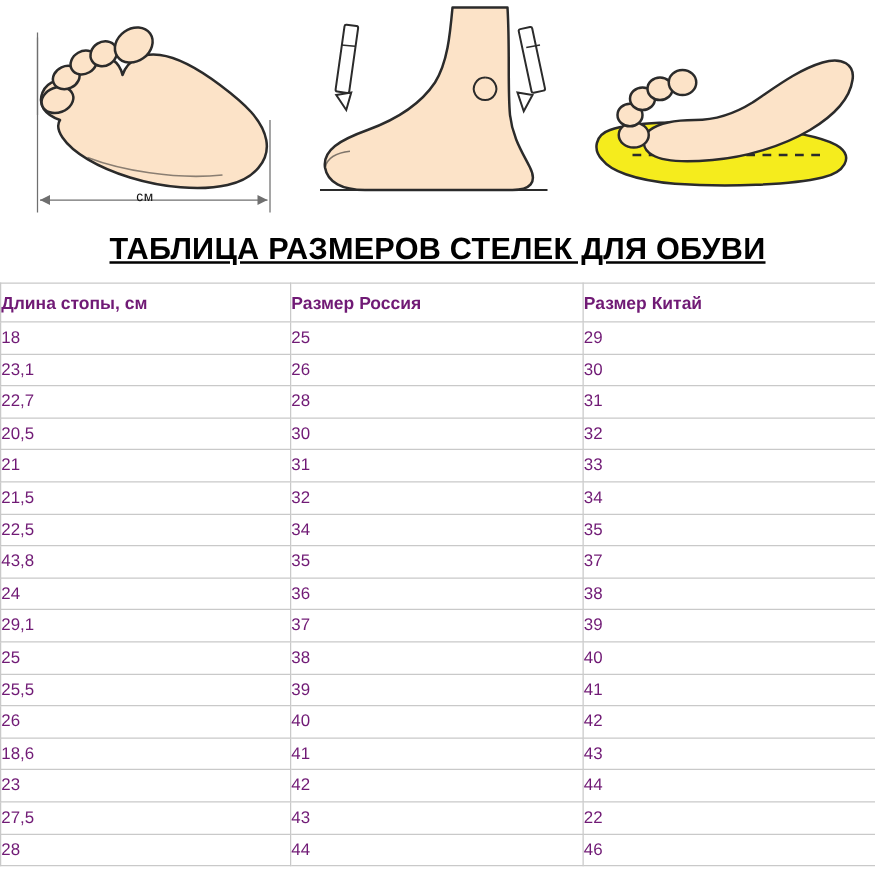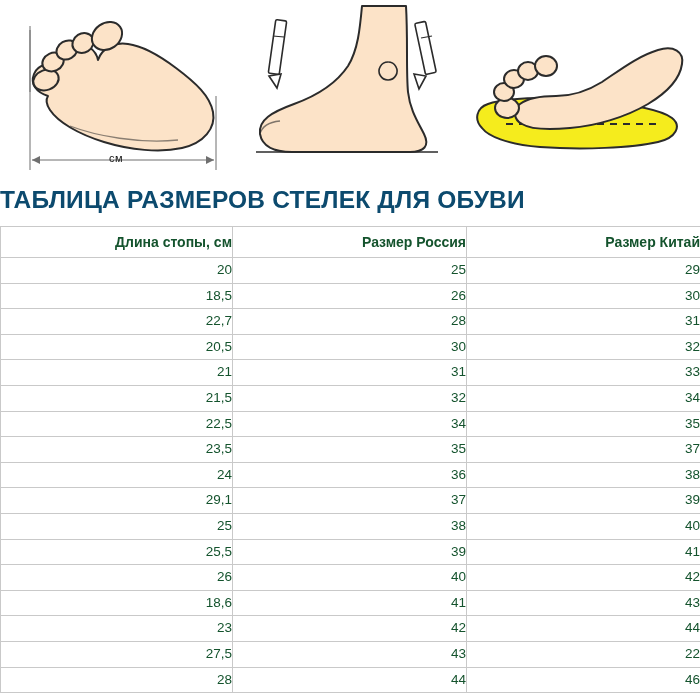--- a/index.html
+++ b/index.html
@@ -36,40 +36,41 @@
 
   .cm-label {
     position: absolute;
     font-size: 11px;
     color: #111;
     letter-spacing: .5px;
   }
 
   
   .title {
-    text-align: left;
+    text-align: center;
     font-size: 24.5px;
     font-weight: bold;
     letter-spacing: .2px;
     margin: 6px 0 12px 0;
-    color: #0c4a6e;
+    color: #000000;
+    text-decoration: underline;
   }
 
   
   table.size-table {
     border-collapse: collapse;
     width: 700px;
     table-layout: fixed;
   }
   table.size-table th,
   table.size-table td {
     border: 1px solid #c9c9c9;
-    text-align: right;
+    text-align: left;
     font-size: 13.5px;
-    color: #14532d;
+    color: #701a75;
     height: 24.6px;
     padding: 0;
     line-height: 24.6px;
   }
   table.size-table th {
     font-weight: bold;
     font-size: 14px;
     height: 30px;
     line-height: 30px;
     border-top: 1px solid #c9c9c9;
@@ -197,26 +198,26 @@
     </colgroup>
     <thead>
       <tr>
         <th>Длина стопы, см</th>
         <th>Размер Россия</th>
         <th>Размер Китай</th>
       </tr>
     </thead>
     <tbody>
       <tr>
-          <td>20</td>
+          <td>18</td>
           <td>25</td>
           <td>29</td>
         </tr>
       <tr>
-          <td>18,5</td>
+          <td>23,1</td>
           <td>26</td>
           <td>30</td>
         </tr>
       <tr>
           <td>22,7</td>
           <td>28</td>
           <td>31</td>
         </tr>
       <tr>
           <td>20,5</td>
@@ -232,21 +233,21 @@
           <td>21,5</td>
           <td>32</td>
           <td>34</td>
         </tr>
       <tr>
           <td>22,5</td>
           <td>34</td>
           <td>35</td>
         </tr>
       <tr>
-          <td>23,5</td>
+          <td>43,8</td>
           <td>35</td>
           <td>37</td>
         </tr>
       <tr>
           <td>24</td>
           <td>36</td>
           <td>38</td>
         </tr>
       <tr>
           <td>29,1</td>

